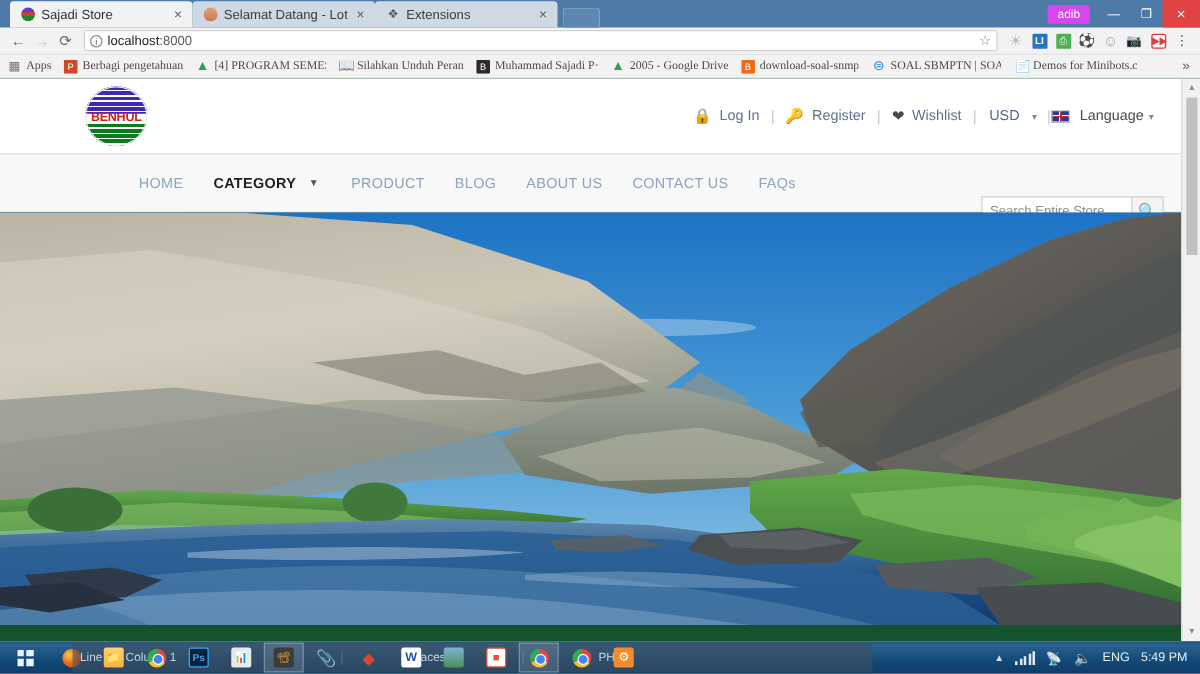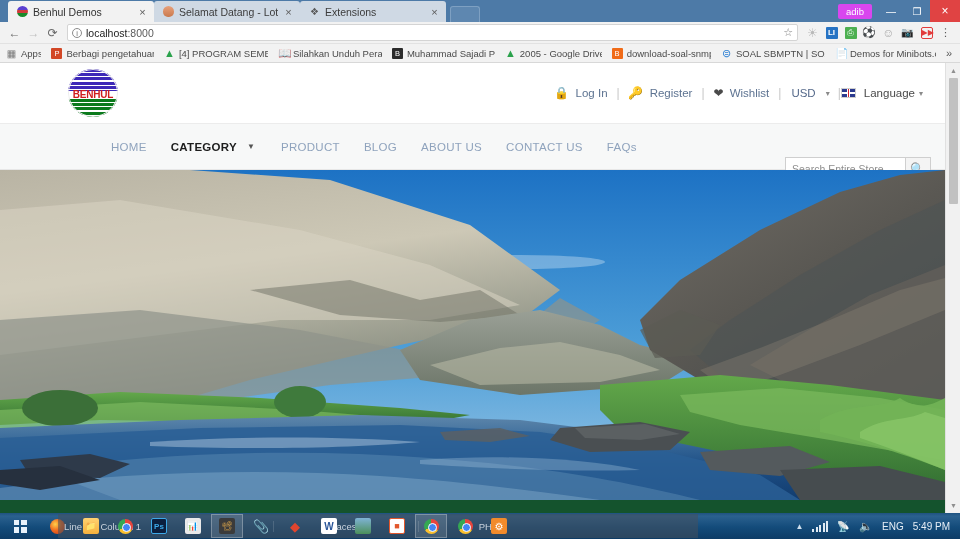--- a/index.html
+++ b/index.html
@@ -88,21 +88,21 @@
             font-size:8px; line-height:9px; text-align:center; border-radius:2px; }
   .ei-kebab { color:#5b5b5b; font-size: 11px; letter-spacing:0; }
 
   
   .bookmarks {
     height: 19px; background:#f2f2f2; display:flex; align-items:center;
     padding: 0 6px; gap: 10px; border-bottom: 1px solid #d8d8d8;
     font-size: 9.5px; color:#4a4a4a; overflow: hidden; white-space: nowrap;
   }
   .bm { display:flex; align-items:center; gap:4px; max-width: 104px; overflow:hidden; }
-  .bm-label { overflow: hidden; text-overflow: clip; white-space: nowrap; }
+  .bm-label { overflow: hidden; text-overflow: clip; white-space: nowrap; font-family: Liberation Serif, serif; }
   .bm-ico { width: 11px; height: 11px; flex:0 0 11px; border-radius:1px;
             font-size: 7.5px; line-height: 11px; text-align:center; color:#fff; }
   .ico-apps { color:#777; background:none; font-size: 10px; }
   .ico-ppt { background:#d24726; }
   .ico-drive { background:none; color:#2ba24c; font-size: 11px; }
   .ico-book { background:none; color:#c9a227; font-size: 11px; }
   .ico-blog { background:#2b2b2b; }
   .ico-blogo { background:#f06b18; }
   .ico-sbm { background:none; color:#2a7fd4; font-size: 11px; }
   .ico-doc { background:none; color:#8a8a8a; font-size: 11px; }
@@ -258,21 +258,21 @@
   .clock { font-size: 10px; }
 </style>
 </head>
 <body>
 
 <div class="browser">
 
   <div class="tabstrip">
     <div class="tab active">
       <span class="tab-favicon fav-benhul"></span>
-      <span class="tab-title">Benhul Demos</span>
+      <span class="tab-title">Sajadi Store</span>
       <span class="tab-close">×</span>
     </div>
     <div class="tab inactive">
       <span class="tab-favicon fav-lotuve"></span>
       <span class="tab-title">Selamat Datang - Lotuve</span>
       <span class="tab-close">×</span>
     </div>
     <div class="tab inactive">
       <span class="tab-favicon fav-ext">❖</span>
       <span class="tab-title">Extensions</span>

